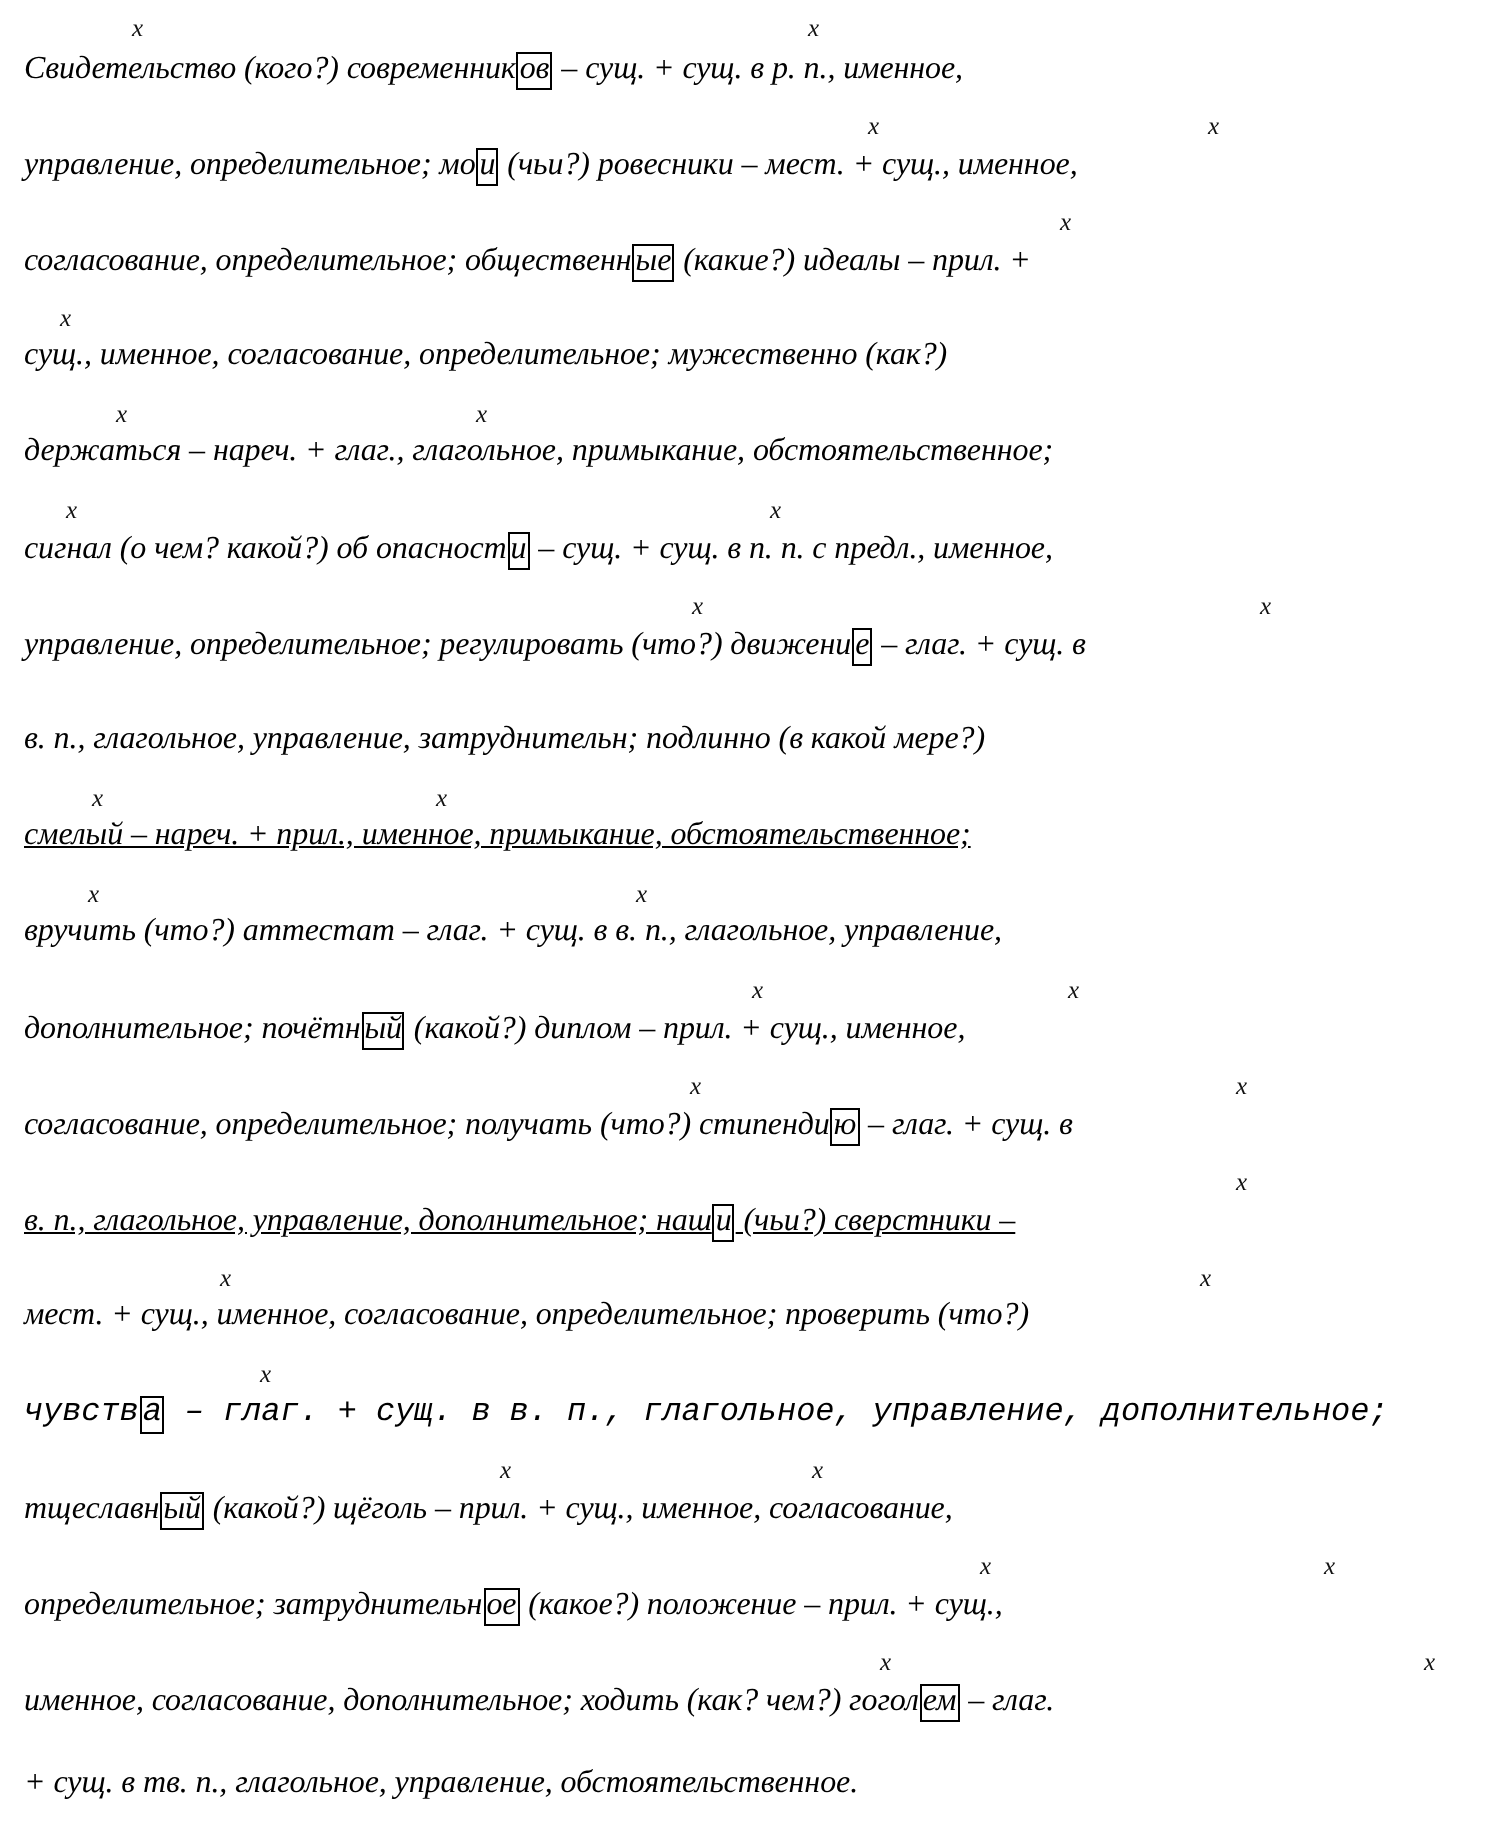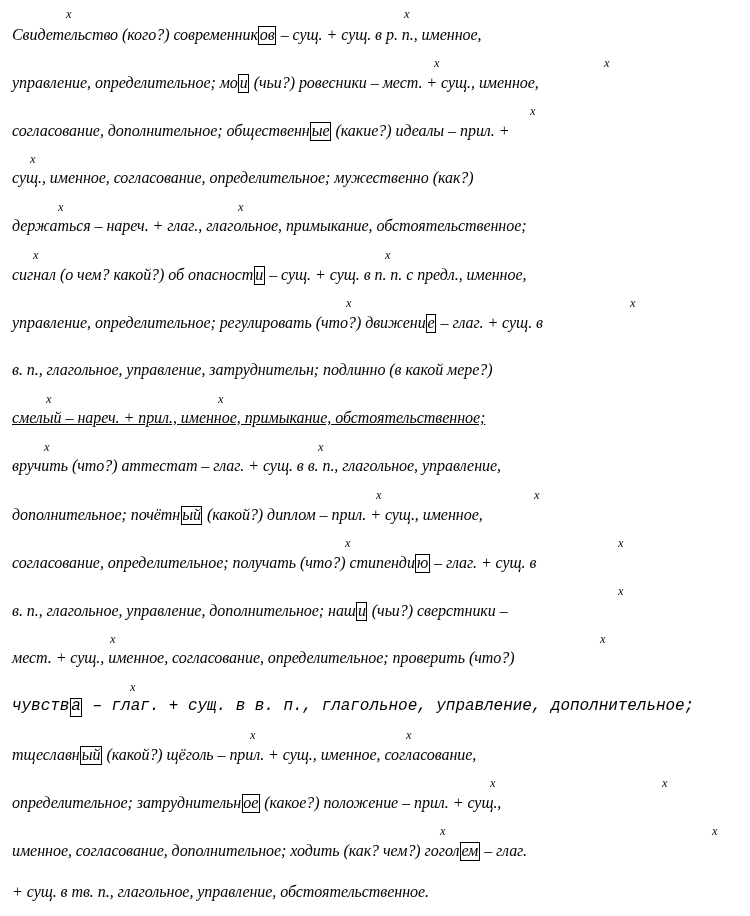--- a/index.html
+++ b/index.html
@@ -51,31 +51,31 @@
     text-underline-offset: 2px;
   }
 </style>
 </head>
 <body>
 
 <div id="page">
   <div id="lines-container">
       <div class="line" style="top: 26px;"><span>Свидетельство (кого?) современник</span><span class="ending">ов</span><span> – сущ. + сущ. в р. п., именное,</span></div>
       <div class="line" style="top: 74px;"><span>управление, определительное; мо</span><span class="ending">и</span><span> (чьи?) ровесники – мест. + сущ., именное,</span></div>
-      <div class="line" style="top: 122px;"><span>согласование, дополнительное; общественн</span><span class="ending">ые</span><span> (какие?) идеалы – прил. +</span></div>
+      <div class="line" style="top: 122px;"><span>согласование, определительное; общественн</span><span class="ending">ые</span><span> (какие?) идеалы – прил. +</span></div>
       <div class="line" style="top: 170px; font-family: Liberation Serif, serif;"><span>сущ., именное, согласование, определительное; мужественно (как?)</span></div>
       <div class="line" style="top: 218px;"><span>держаться – нареч. + глаг., глагольное, примыкание, обстоятельственное;</span></div>
       <div class="line" style="top: 266px;"><span>сигнал (о чем? какой?) </span><span class="uline">об</span><span> опасност</span><span class="ending">и</span><span> – сущ. + сущ. в п. п. с предл., именное,</span></div>
       <div class="line" style="top: 314px;"><span>управление, определительное; регулировать (что?) движени</span><span class="ending">е</span><span> – глаг. + сущ. в</span></div>
       <div class="line" style="top: 362px;"><span>в. п., глагольное, управление, затруднительн; подлинно (в какой мере?)</span></div>
       <div class="line" style="top: 410px; text-decoration: underline;"><span>смелый – нареч. + прил., именное, примыкание, обстоятельственное;</span></div>
       <div class="line" style="top: 458px;"><span>вручить (что?) аттестат – глаг. + сущ. в в. п., глагольное, управление,</span></div>
       <div class="line" style="top: 506px;"><span>дополнительное; почётн</span><span class="ending">ый</span><span> (какой?) диплом – прил. + сущ., именное,</span></div>
       <div class="line" style="top: 554px;"><span>согласование, определительное; получать (что?) стипенди</span><span class="ending">ю</span><span> – глаг. + сущ. в</span></div>
-      <div class="line" style="top: 602px;"><span>в. п., глагольное, управление, дополнительное; наш</span><span class="ending">и</span><span> (чьи?) сверстники –</span></div>
+      <div class="line" style="top: 602px; text-decoration: underline;"><span>в. п., глагольное, управление, дополнительное; наш</span><span class="ending">и</span><span> (чьи?) сверстники –</span></div>
       <div class="line" style="top: 650px;"><span>мест. + сущ., именное, согласование, определительное; проверить (что?)</span></div>
       <div class="line" style="top: 698px; font-family: Liberation Mono, monospace;"><span>чувств</span><span class="ending">а</span><span> – глаг. + сущ. в в. п., глагольное, управление, дополнительное;</span></div>
       <div class="line" style="top: 746px;"><span>тщеславн</span><span class="ending">ый</span><span> (какой?) щёголь – прил. + сущ., именное, согласование,</span></div>
       <div class="line" style="top: 794px;"><span>определительное; затруднительн</span><span class="ending">ое</span><span> (какое?) положение – прил. + сущ.,</span></div>
       <div class="line" style="top: 842px;"><span>именное, согласование, дополнительное; ходить (как? чем?) гогол</span><span class="ending">ем</span><span> – глаг.</span></div>
       <div class="line" style="top: 884px;"><span>+ сущ. в тв. п., глагольное, управление, обстоятельственное.</span></div>
     </div>
 <span class="xmark" style="left: 66px; top: 8px;">x</span>
     <span class="xmark" style="left: 404px; top: 8px;">x</span>
     <span class="xmark" style="left: 434px; top: 57px;">x</span>

